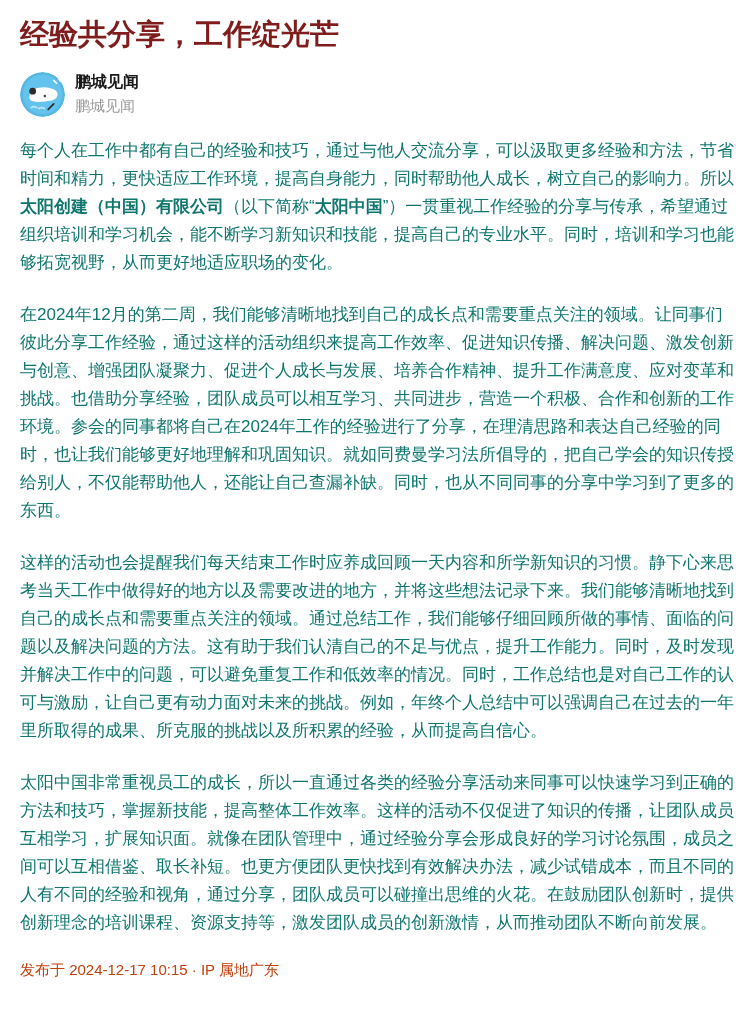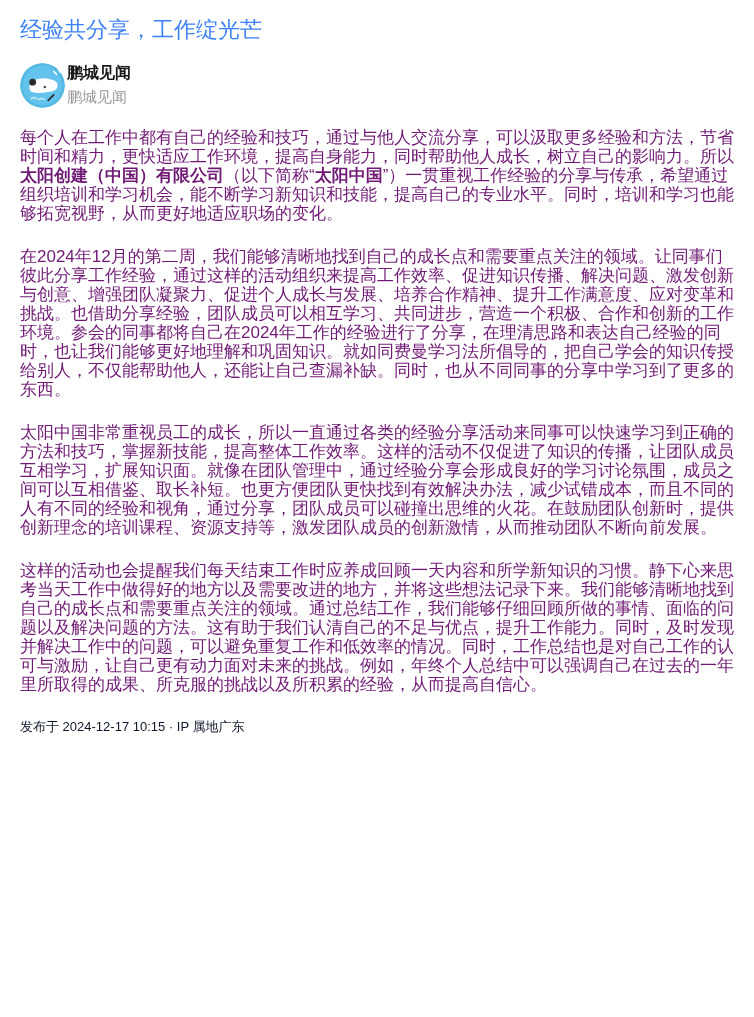--- a/index.html
+++ b/index.html
@@ -12,30 +12,30 @@
     color: #1a1a1a;
   }
   .page {
     width: 754px;
     min-height: 1017px;
     box-sizing: border-box;
     padding: 14px 20px 24px 20px;
     background: #ffffff;
   }
   .post-title {
-    font-size: 22px;
-    font-weight: 400;
-    color: #3b82f6;
+    font-size: 29px;
+    font-weight: 700;
+    color: #7f1d1d;
     margin: 2px 0 18px 0;
     line-height: 1.3;
   }
   .author-row {
     display: flex;
     align-items: center;
-    gap: 2px;
+    gap: 10px;
     margin-bottom: 20px;
   }
   .avatar {
     width: 45px;
     height: 45px;
     border-radius: 50%;
     overflow: hidden;
     flex: 0 0 auto;
     cursor: pointer;
   }
@@ -51,30 +51,30 @@
     color: #1a1a1a;
     cursor: pointer;
   }
   .author-headline {
     font-size: 15px;
     color: #999999;
   }
   .article-body p {
     margin: 0 0 24px 0;
     font-size: 17px;
-    line-height: 19px;
-    color: #701a75;
+    line-height: 28px;
+    color: #0f766e;
     text-align: left;
   }
   .article-body p b {
     font-weight: 700;
   }
   .post-meta {
-    font-size: 13px;
-    color: #0f172a;
+    font-size: 15px;
+    color: #c2410c;
     margin-top: 0;
   }
 </style>
 </head>
 <body>
 
 <div class="page">
 
   <h1 class="post-title">经验共分享，工作绽光芒</h1>
 
@@ -100,19 +100,19 @@
     </div>
     <div class="author-info">
       <span class="author-name">鹏城见闻</span>
       <span class="author-headline">鹏城见闻</span>
     </div>
   </div>
 
   <div class="article-body">
       <p><span>每个人在工作中都有自己的经验和技巧，通过与他人交流分享，可以汲取更多经验和方法，节省时间和精力，更快适应工作环境，提高自身能力，同时帮助他人成长，树立自己的影响力。所以</span><b>太阳创建（中国）有限公司</b><span>（以下简称“</span><b>太阳中国</b><span>”）一贯重视工作经验的分享与传承，希望通过组织培训和学习机会，能不断学习新知识和技能，提高自己的专业水平。同时，培训和学习也能够拓宽视野，从而更好地适应职场的变化。</span></p>
       <p><span>在2024年12月的第二周，我们能够清晰地找到自己的成长点和需要重点关注的领域。让同事们彼此分享工作经验，通过这样的活动组织来提高工作效率、促进知识传播、解决问题、激发创新与创意、增强团队凝聚力、促进个人成长与发展、培养合作精神、提升工作满意度、应对变革和挑战。也借助分享经验，团队成员可以相互学习、共同进步，营造一个积极、合作和创新的工作环境。参会的同事都将自己在2024年工作的经验进行了分享，在理清思路和表达自己经验的同时，也让我们能够更好地理解和巩固知识。就如同费曼学习法所倡导的，把自己学会的知识传授给别人，不仅能帮助他人，还能让自己查漏补缺。同时，也从不同同事的分享中学习到了更多的东西。</span></p>
+      <p><span>这样的活动也会提醒我们每天结束工作时应养成回顾一天内容和所学新知识的习惯。静下心来思考当天工作中做得好的地方以及需要改进的地方，并将这些想法记录下来。我们能够清晰地找到自己的成长点和需要重点关注的领域。通过总结工作，我们能够仔细回顾所做的事情、面临的问题以及解决问题的方法。这有助于我们认清自己的不足与优点，提升工作能力。同时，及时发现并解决工作中的问题，可以避免重复工作和低效率的情况。同时，工作总结也是对自己工作的认可与激励，让自己更有动力面对未来的挑战。例如，年终个人总结中可以强调自己在过去的一年里所取得的成果、所克服的挑战以及所积累的经验，从而提高自信心。</span></p>
       <p><span>太阳中国非常重视员工的成长，所以一直通过各类的经验分享活动来同事可以快速学习到正确的方法和技巧，掌握新技能，提高整体工作效率。这样的活动不仅促进了知识的传播，让团队成员互相学习，扩展知识面。就像在团队管理中，通过经验分享会形成良好的学习讨论氛围，成员之间可以互相借鉴、取长补短。也更方便团队更快找到有效解决办法，减少试错成本，而且不同的人有不同的经验和视角，通过分享，团队成员可以碰撞出思维的火花。在鼓励团队创新时，提供创新理念的培训课程、资源支持等，激发团队成员的创新激情，从而推动团队不断向前发展。</span></p>
-      <p><span>这样的活动也会提醒我们每天结束工作时应养成回顾一天内容和所学新知识的习惯。静下心来思考当天工作中做得好的地方以及需要改进的地方，并将这些想法记录下来。我们能够清晰地找到自己的成长点和需要重点关注的领域。通过总结工作，我们能够仔细回顾所做的事情、面临的问题以及解决问题的方法。这有助于我们认清自己的不足与优点，提升工作能力。同时，及时发现并解决工作中的问题，可以避免重复工作和低效率的情况。同时，工作总结也是对自己工作的认可与激励，让自己更有动力面对未来的挑战。例如，年终个人总结中可以强调自己在过去的一年里所取得的成果、所克服的挑战以及所积累的经验，从而提高自信心。</span></p>
     </div>
 
   <div class="post-meta">发布于 2024-12-17 10:15 · IP 属地广东</div>
 
 </div>
 
 </body></html>

